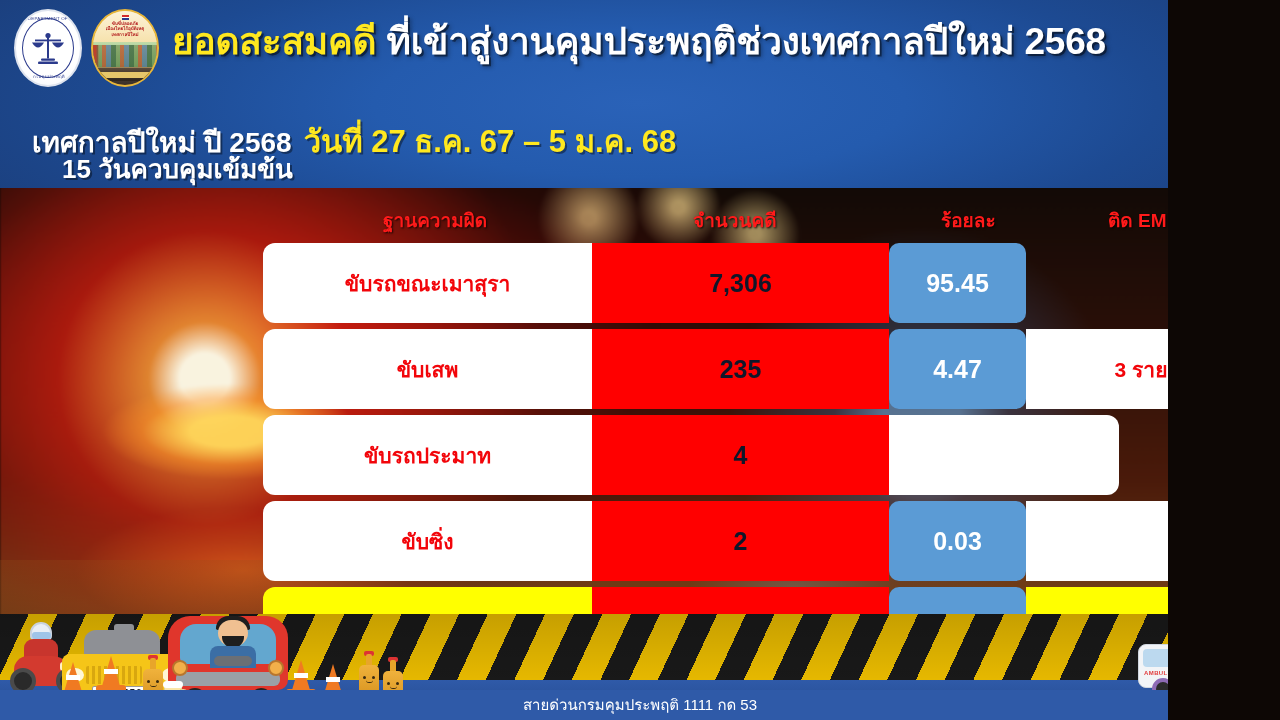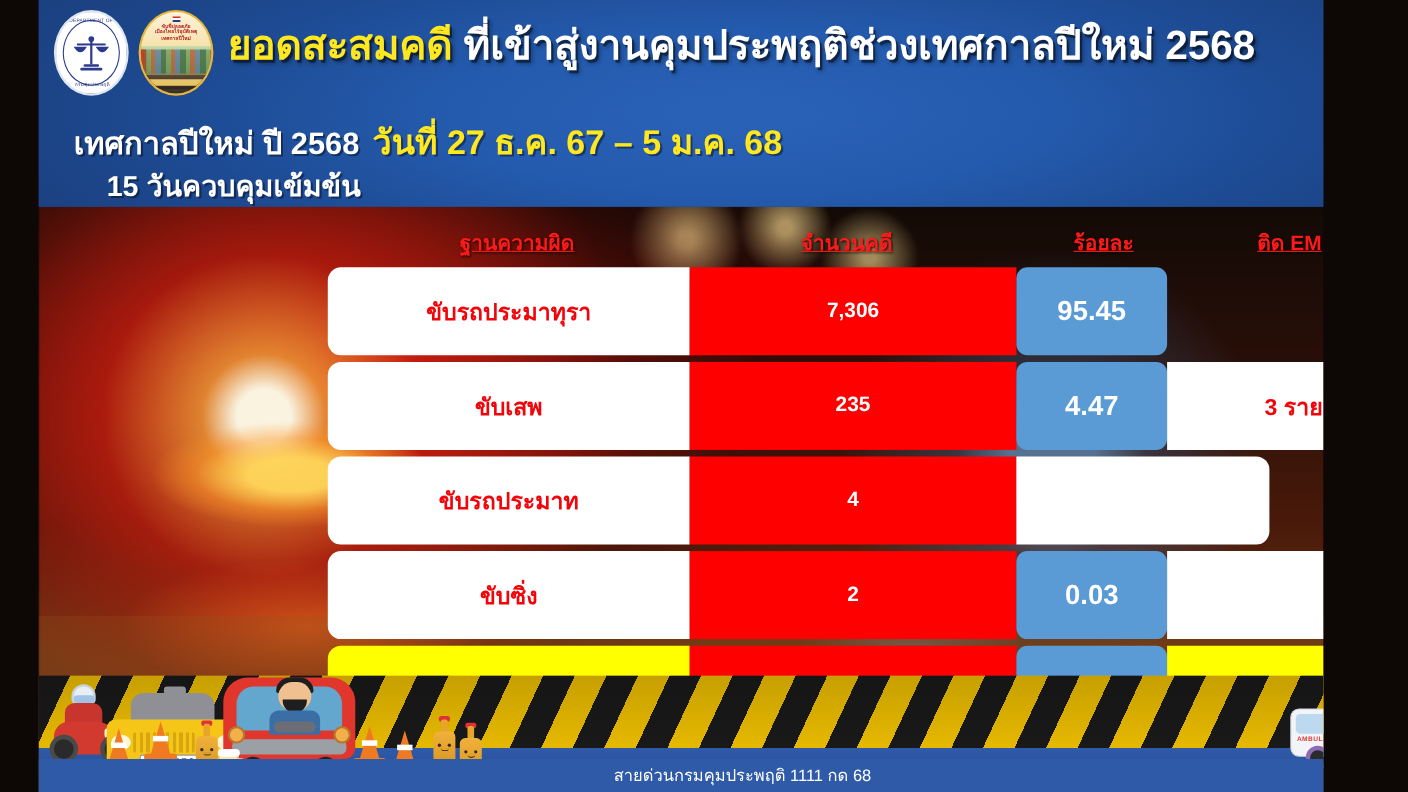--- a/index.html
+++ b/index.html
@@ -5,21 +5,21 @@
 <style>
   * { margin:0; padding:0; box-sizing:border-box; }
   html,body { width:1280px; height:720px; overflow:hidden; }
   body {
     font-family:"Liberation Sans","DejaVu Sans",sans-serif;
     background:#0d0705;
     position:relative;
   }
 
   
-  #poster { position:relative; width:1168px; height:720px; overflow:hidden;margin-left:35px; }
+  #poster { position:relative; width:1168px; height:720px; overflow:hidden; }
 
   
   .bg-photo {
     position:absolute; left:0; top:186px; width:1280px; height:534px;
     background:
       
       radial-gradient(circle at 72% 44%, rgba(110,190,255,.55) 0 4%, rgba(60,130,200,.28) 9%, rgba(0,0,0,0) 20%),
       
       radial-gradient(ellipse 160px 60px at 18% 46%, rgba(255,214,90,.95) 0 25%, rgba(255,150,40,.45) 55%, rgba(0,0,0,0) 80%),
       
@@ -97,21 +97,21 @@
   .title {
     position:absolute; left:172px; top:22px; width:1096px;
     font-size:37px; font-weight:bold; line-height:1.08;
     white-space:nowrap; letter-spacing:-.2px;
     text-shadow:2px 2px 0 rgba(0,0,0,.45), 3px 3px 4px rgba(0,0,0,.35);
   }
   .t-yellow{ color:#ffe81f; }
   .t-white { color:#ffffff; }
 
   .subtitle-1 {
-    position:absolute; left:32px; top:104px; white-space:nowrap;
+    position:absolute; left:32px; top:116px; white-space:nowrap;
     font-size:28px; font-weight:bold; color:#ffffff;
     text-shadow:2px 2px 0 rgba(0,0,0,.4);
   }
   .subtitle-1 .dates{ color:#ffe81f; font-size:31px; margin-left:12px; }
   .subtitle-2 {
     position:absolute; left:62px; top:148px; white-space:nowrap;
     font-size:26px; font-weight:bold; color:#ffffff;
     text-shadow:2px 2px 0 rgba(0,0,0,.4);
   }
 
@@ -121,35 +121,35 @@
     box-shadow:0 2px 6px rgba(0,0,0,.3);
     display:flex; flex-direction:column; align-items:center; justify-content:center; gap:6px;
   }
   .info-line{ color:#f2050a; font-size:27px; font-weight:bold; white-space:nowrap; letter-spacing:.3px; }
 
   
   .table-head {
     position:absolute; left:263px; top:205px; width:993px; height:32px;
   }
   .th { position:absolute; color:#ff1a1a; font-size:19px; font-weight:bold; white-space:nowrap;
-        text-shadow:1px 1px 2px rgba(0,0,0,.8);text-decoration:underline; }
+        text-shadow:1px 1px 2px rgba(0,0,0,.8); }
   .th.c0{ left:120px; }
   .th.c1{ left:430px; }
   .th.c2{ left:678px; }
   .th.c3{ left:845px; }
 
   .rows { position:absolute; left:263px; top:243px; width:993px; }
   .row {
     position:relative; height:80px; margin-bottom:6px;
     display:flex; align-items:stretch;
   }
   .cell { display:flex; align-items:center; justify-content:center; white-space:nowrap; }
   .c-name { width:329px; background:#ffffff; border-radius:12px 0 0 12px;
             color:#f2050a; font-size:21px; font-weight:bold; }
-  .c-count{ width:297px; background:#ff0000; color:#ffffff; font-size:19px; font-weight:bold; }
+  .c-count{ width:297px; background:#ff0000; color:#0f172a; font-size:25px; font-weight:bold; }
   .c-pct  { width:137px; background:#5b9bd5; color:#ffffff; font-size:25px; font-weight:bold;
             border-radius:10px;text-align:right; }
   .c-em   { width:230px; background:#ffffff; border-radius:0 12px 12px 0;
             color:#f2050a; font-size:21px; font-weight:bold; }
 
   .row.total .c-name { background:#ffff00; }
   .row.total .c-em   { background:#ffff00; }
 
   
   .bottom-band { position:absolute; left:0; top:614px; width:1280px; height:106px; overflow:hidden; }
@@ -351,21 +351,21 @@
   <div class="table-head">
     <div class="th c0">ฐานความผิด</div>
     <div class="th c1">จำนวนคดี</div>
     <div class="th c2">ร้อยละ</div>
     <div class="th c3">ติด EM</div>
   </div>
 
   <div class="rows">
 
     <div class="row">
-      <div class="cell c-name">ขับรถประมาทุรา</div>
+      <div class="cell c-name">ขับรถขณะเมาสุรา</div>
       <div class="cell c-count">7,306</div>
       <div class="cell c-pct">95.45</div>
     </div>
 
     <div class="row">
       <div class="cell c-name">ขับเสพ</div>
       <div class="cell c-count">235</div>
       <div class="cell c-pct">4.47</div>
       <div class="cell c-em">3 ราย</div>
     </div>
@@ -500,16 +500,16 @@
           <i></i>
           <i></i>
         </div>
       <div class="word">AMBULANCE</div>
       <div class="tyre at1"></div>
         <div class="tyre at2"></div>
     </div>
   </div>
 
   <div class="footer">
-    <span>สายด่วนกรมคุมประพฤติ 1111 กด 68</span>
+    <span>สายด่วนกรมคุมประพฤติ 1111 กด 53</span>
   </div>
 
 </div>
 
 </body></html>

